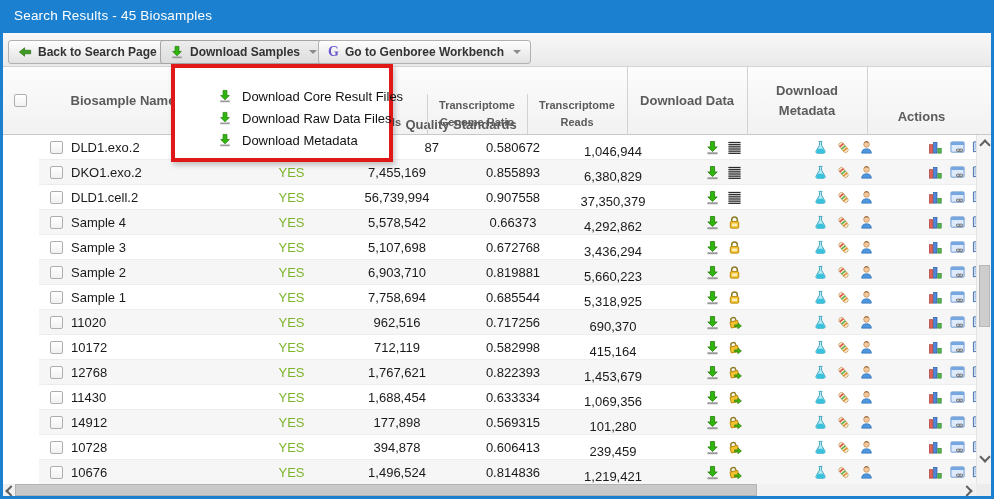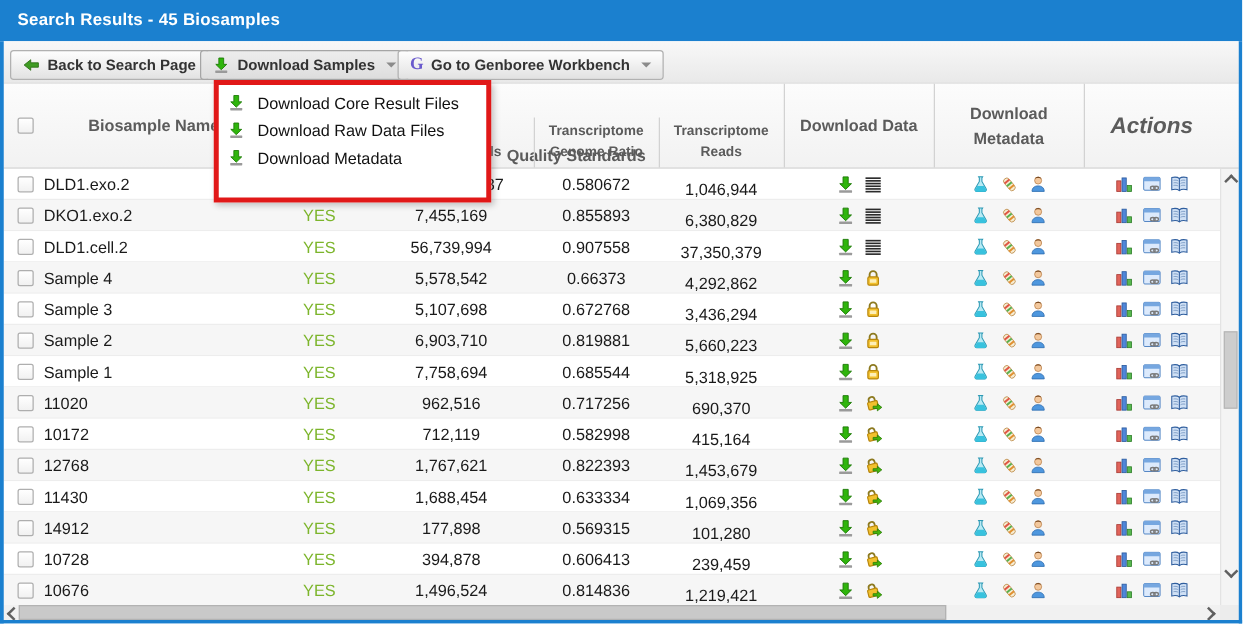--- a/index.html
+++ b/index.html
@@ -1,20 +1,20 @@
 <!DOCTYPE html>
 <html><head>
 <meta charset="utf-8">
 <style>
   html,body{margin:0;padding:0;background:#fff;}
   .screen{position:relative;width:994px;height:499px;background:#fff;overflow:hidden;
           font-family:"Liberation Sans",sans-serif;-webkit-font-smoothing:antialiased;}
   
   .titlebar{position:absolute;left:0;top:0;right:0;height:33px;background:#1b80cf;}
-  .titlebar .ttl{position:absolute;left:14px;top:8px;color:#fff;font-weight:bold;font-size:13.5px;letter-spacing:.2px;}
+  .titlebar .ttl{position:absolute;left:14px;top:8px;color:#fff;font-weight:normal;font-size:13.5px;letter-spacing:.2px;}
   .edge-l{position:absolute;left:0;top:33px;bottom:0;width:3px;background:#1b80cf;}
   .edge-r{position:absolute;right:0;top:33px;bottom:0;width:3px;background:#1b80cf;}
   .edge-b{position:absolute;left:0;right:0;bottom:0;height:3px;background:#1b80cf;}
   
   .toolbar{position:absolute;left:3px;right:3px;top:33px;height:34px;background:linear-gradient(#f8f8f8,#e9e9e9);border-bottom:1px solid #d4d4d4;box-sizing:border-box;}
   .btn{position:absolute;top:7px;height:24px;display:flex;align-items:center;gap:6px;padding:0 9px;
        background:linear-gradient(#fefefe,#e2e2e2);border:1px solid #b1b1b1;border-radius:3px;
        font-size:12px;font-weight:bold;color:#333;box-sizing:border-box;cursor:pointer;white-space:nowrap;}
   #btn-back{left:5px;}
   #btn-dls{left:157px;background:linear-gradient(#ededed,#dddddd);border-color:#a5a5a5;}
@@ -25,27 +25,27 @@
   .hcell{position:absolute;color:#5b5b5b;font-weight:bold;display:flex;align-items:center;justify-content:center;text-align:center;}
   #h-check{left:5px;top:0;width:24px;height:67px;}
   #h-name{left:27px;top:0;width:186px;height:67px;font-size:13px;}
   #h-group{left:292px;top:0;width:332px;height:27px;font-size:13px;border-bottom:1px solid #d8d8d8;box-sizing:border-box;margin-top:44px;}
   #h-ref{left:292px;top:27px;width:132px;height:40px;font-size:11px;line-height:1.55;}
   #h-ratio{left:424px;top:27px;width:100px;height:40px;font-size:11px;line-height:1.55;}
   #h-treads{left:524px;top:27px;width:100px;height:40px;font-size:11px;line-height:1.55;}
   #h-dld{left:624px;top:0;width:120px;height:67px;font-size:13px;}
   #h-dlm{left:744px;top:0;width:120px;height:67px;font-size:13px;}
   #h-dlm span{display:inline-block;width:86px;line-height:1.5;}
-  #h-act{left:864px;top:0;width:109px;height:67px;font-size:18px;font-style:italic;}
+  #h-act{left:864px;top:16px;width:109px;height:67px;font-size:13px;}
   .vsep{position:absolute;width:1px;background:#d2d2d2;}
   .s1{left:292px;top:0;height:67px;} .s2{left:424px;top:27px;height:40px;} .s3{left:524px;top:27px;height:40px;}
   .s4{left:624px;top:0;height:67px;} .s5{left:744px;top:0;height:67px;} .s6{left:864px;top:0;height:67px;}
   
   .grid-body{position:absolute;left:3px;top:135px;width:973px;height:349px;overflow:hidden;background:#fff;}
-  .row{position:relative;height:25px;border-bottom:1px solid #ededed;box-sizing:border-box;background:#fff;}
+  .row{position:relative;height:25px;border-bottom:1px solid #ededed;box-sizing:border-box;background:#fff;margin-left:36px;}
   .row:nth-child(even){background:#f6f6f6;}
   .cell{position:absolute;top:0;height:24px;display:flex;align-items:center;font-size:13px;color:#1a1a1a;}
   .cell-check{left:5px;width:24px;justify-content:center;}
   .checkbox{width:13px;height:13px;background:linear-gradient(#ffffff,#f1f1f1);border:1px solid #aeaeae;border-radius:2px;box-sizing:border-box;}
   .cell-name{left:32px;width:180px;}
   .cell-yes{left:213px;width:79px;justify-content:center;color:#7cb52b;}
   .cell-ref{left:292px;width:132px;justify-content:center;}
   .cell-ratio{left:424px;width:100px;justify-content:center;}
   .cell-treads{left:524px;width:100px;justify-content:center;align-items:flex-end;}
   .cell-icons{justify-content:center;}
@@ -62,21 +62,21 @@
   .chev{width:6px;height:6px;border-left:2px solid #606060;border-top:2px solid #606060;position:absolute;}
   .chev-up{left:4px;top:6px;transform:rotate(45deg);}
   .chev-down{left:4px;top:318px;transform:rotate(225deg);}
   .hscroll{position:absolute;left:3px;top:484px;width:973px;height:12px;background:#f1f1f1;}
   .hthumb{position:absolute;left:12px;top:0;width:742px;height:12px;background:#c9c9c9;border:1px solid #b2b2b2;box-sizing:border-box;}
   .chev-left{left:4px;top:3px;transform:rotate(-45deg);}
   .chev-right{left:960px;top:3px;transform:rotate(135deg);}
   .scroll-corner{position:absolute;left:976px;top:484px;width:15px;height:12px;background:#ececec;}
   
   .dropdown-wrap{position:absolute;left:171px;top:64px;width:222px;height:98px;border:4px solid #e11818;background:#fff;box-sizing:border-box;z-index:60;box-shadow:2px 3px 5px rgba(0,0,0,.22);}
-  .menu{padding-top:3px;}
+  .menu{padding-top:17px;margin-left:36px;}
   .menu-item{height:22px;display:flex;align-items:center;gap:10px;padding-left:7px;font-size:13px;color:#111;cursor:pointer;white-space:nowrap;}
   .glogo{font-family:"Liberation Serif",serif;font-weight:bold;font-size:14px;color:#6a5acd;line-height:1;}
 </style>
 </head>
 <body>
 
 <div class="screen">
 
   <div class="titlebar">
     <span class="ttl">Search Results - 45 Biosamples</span>

